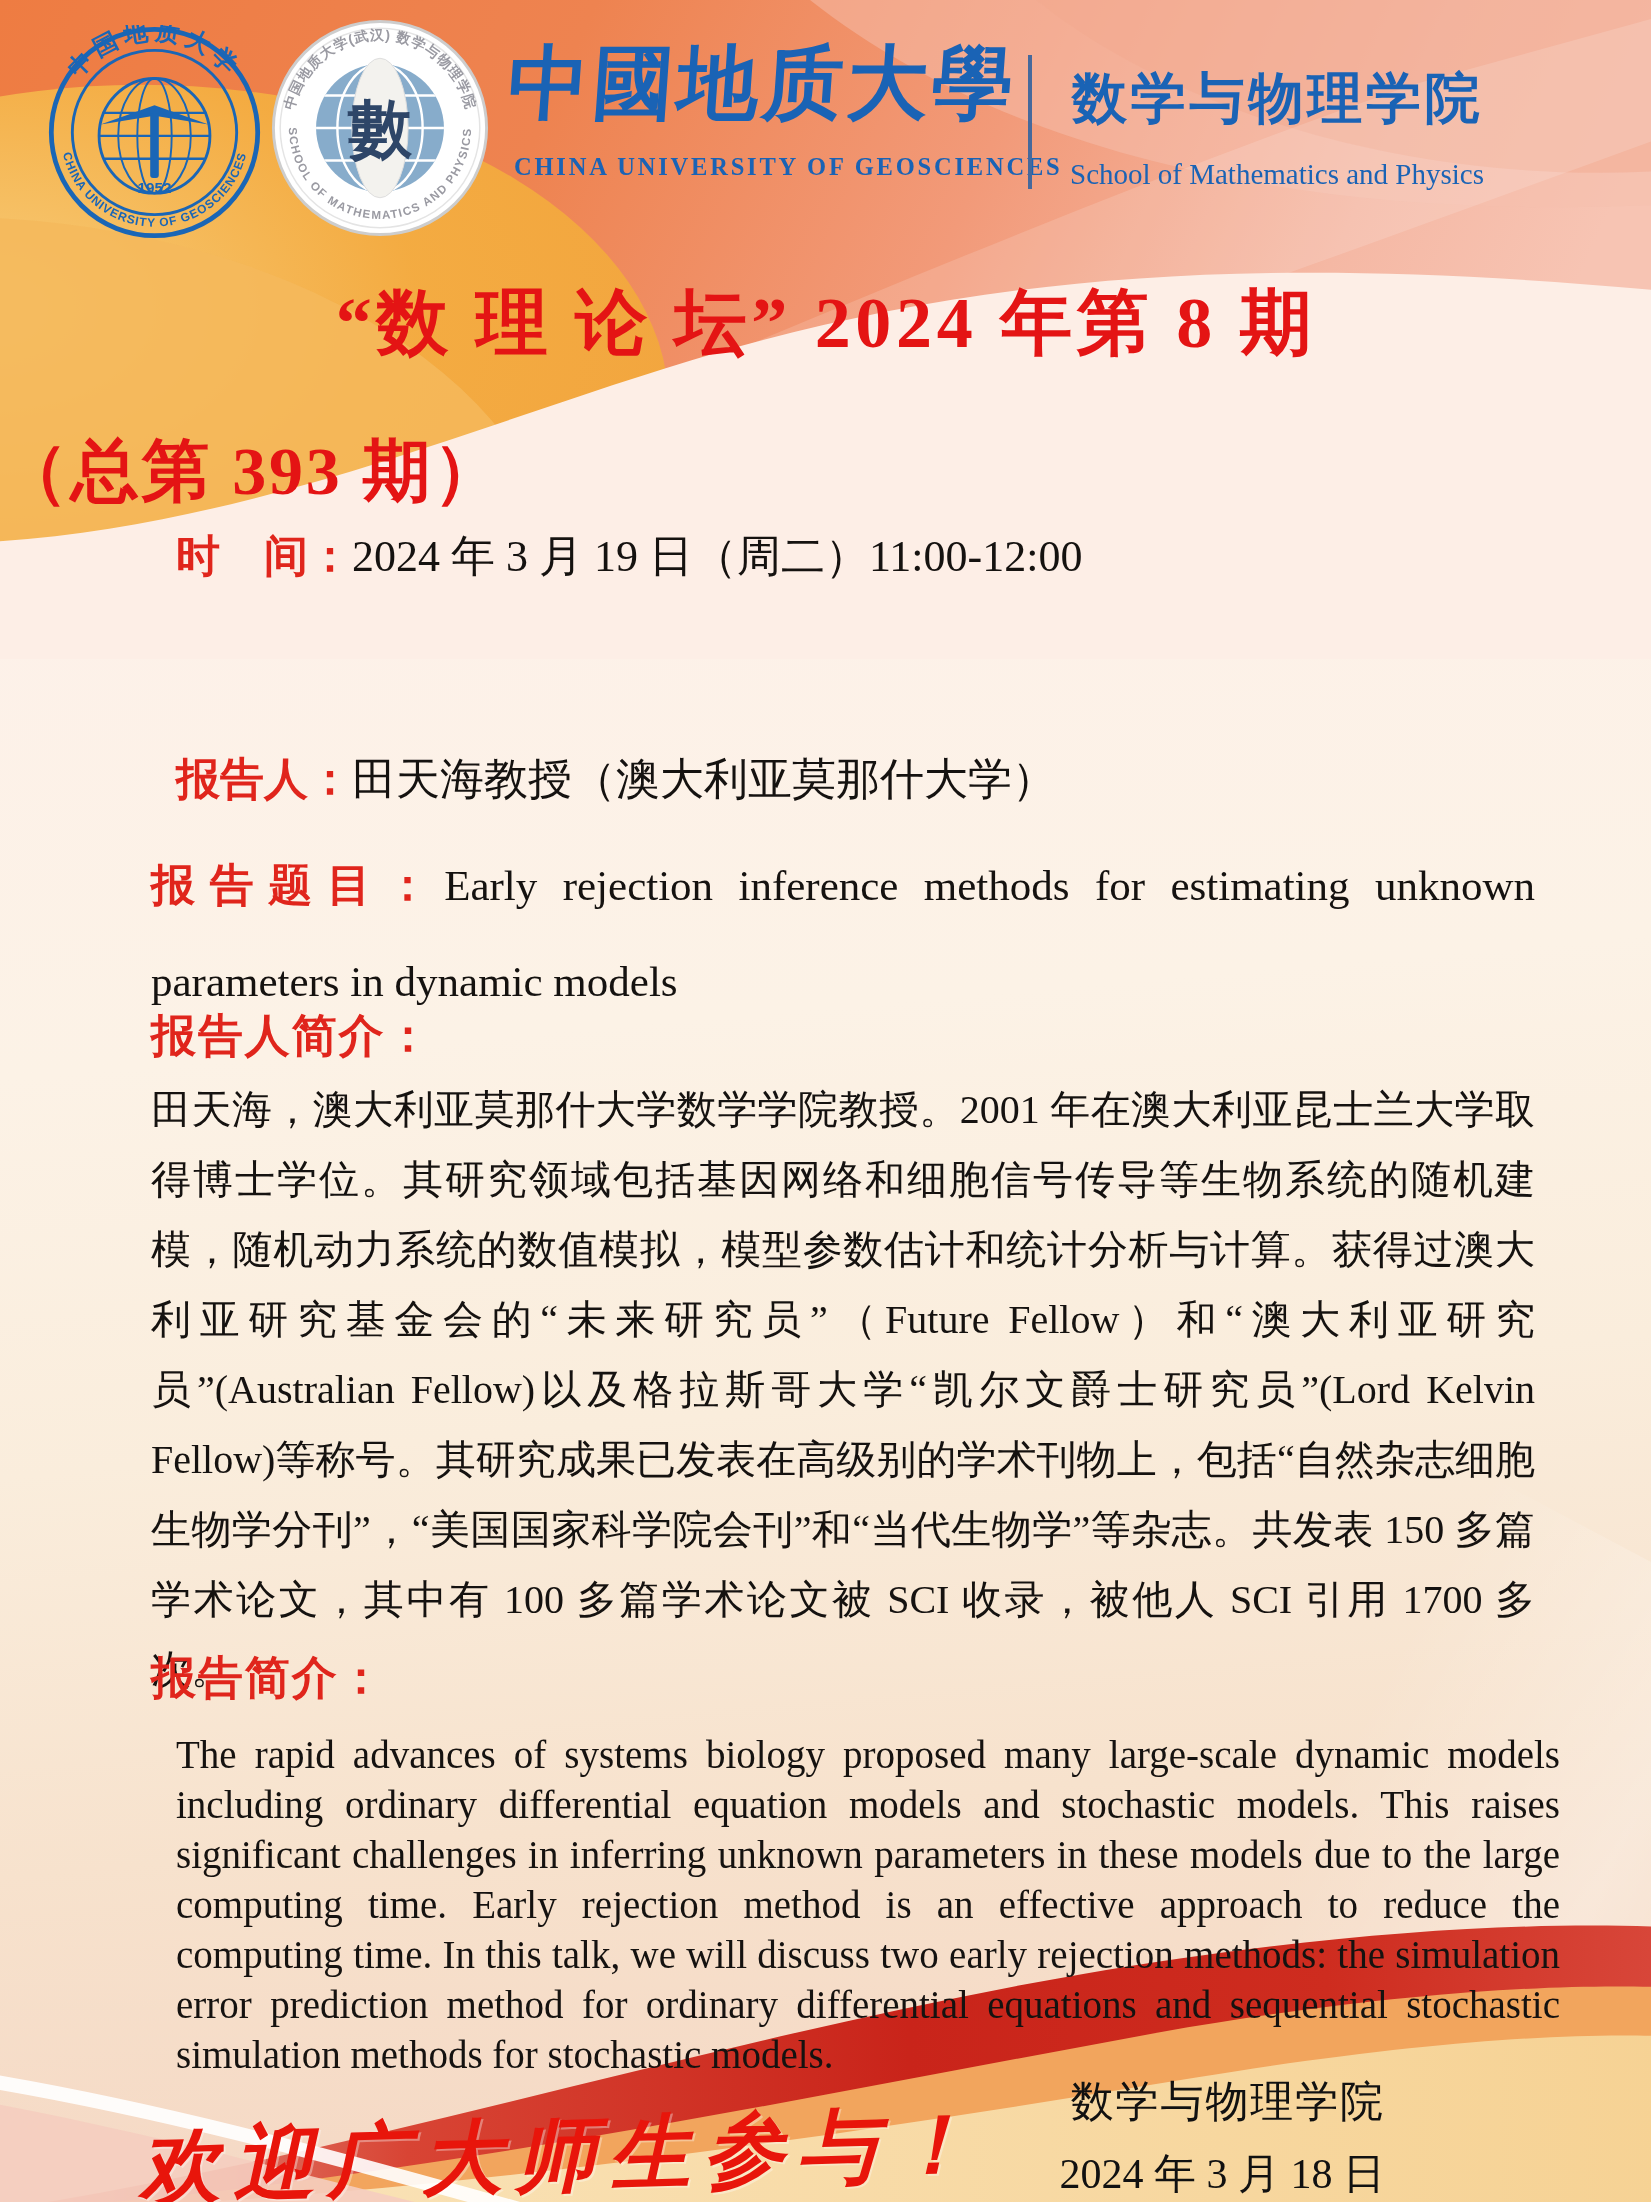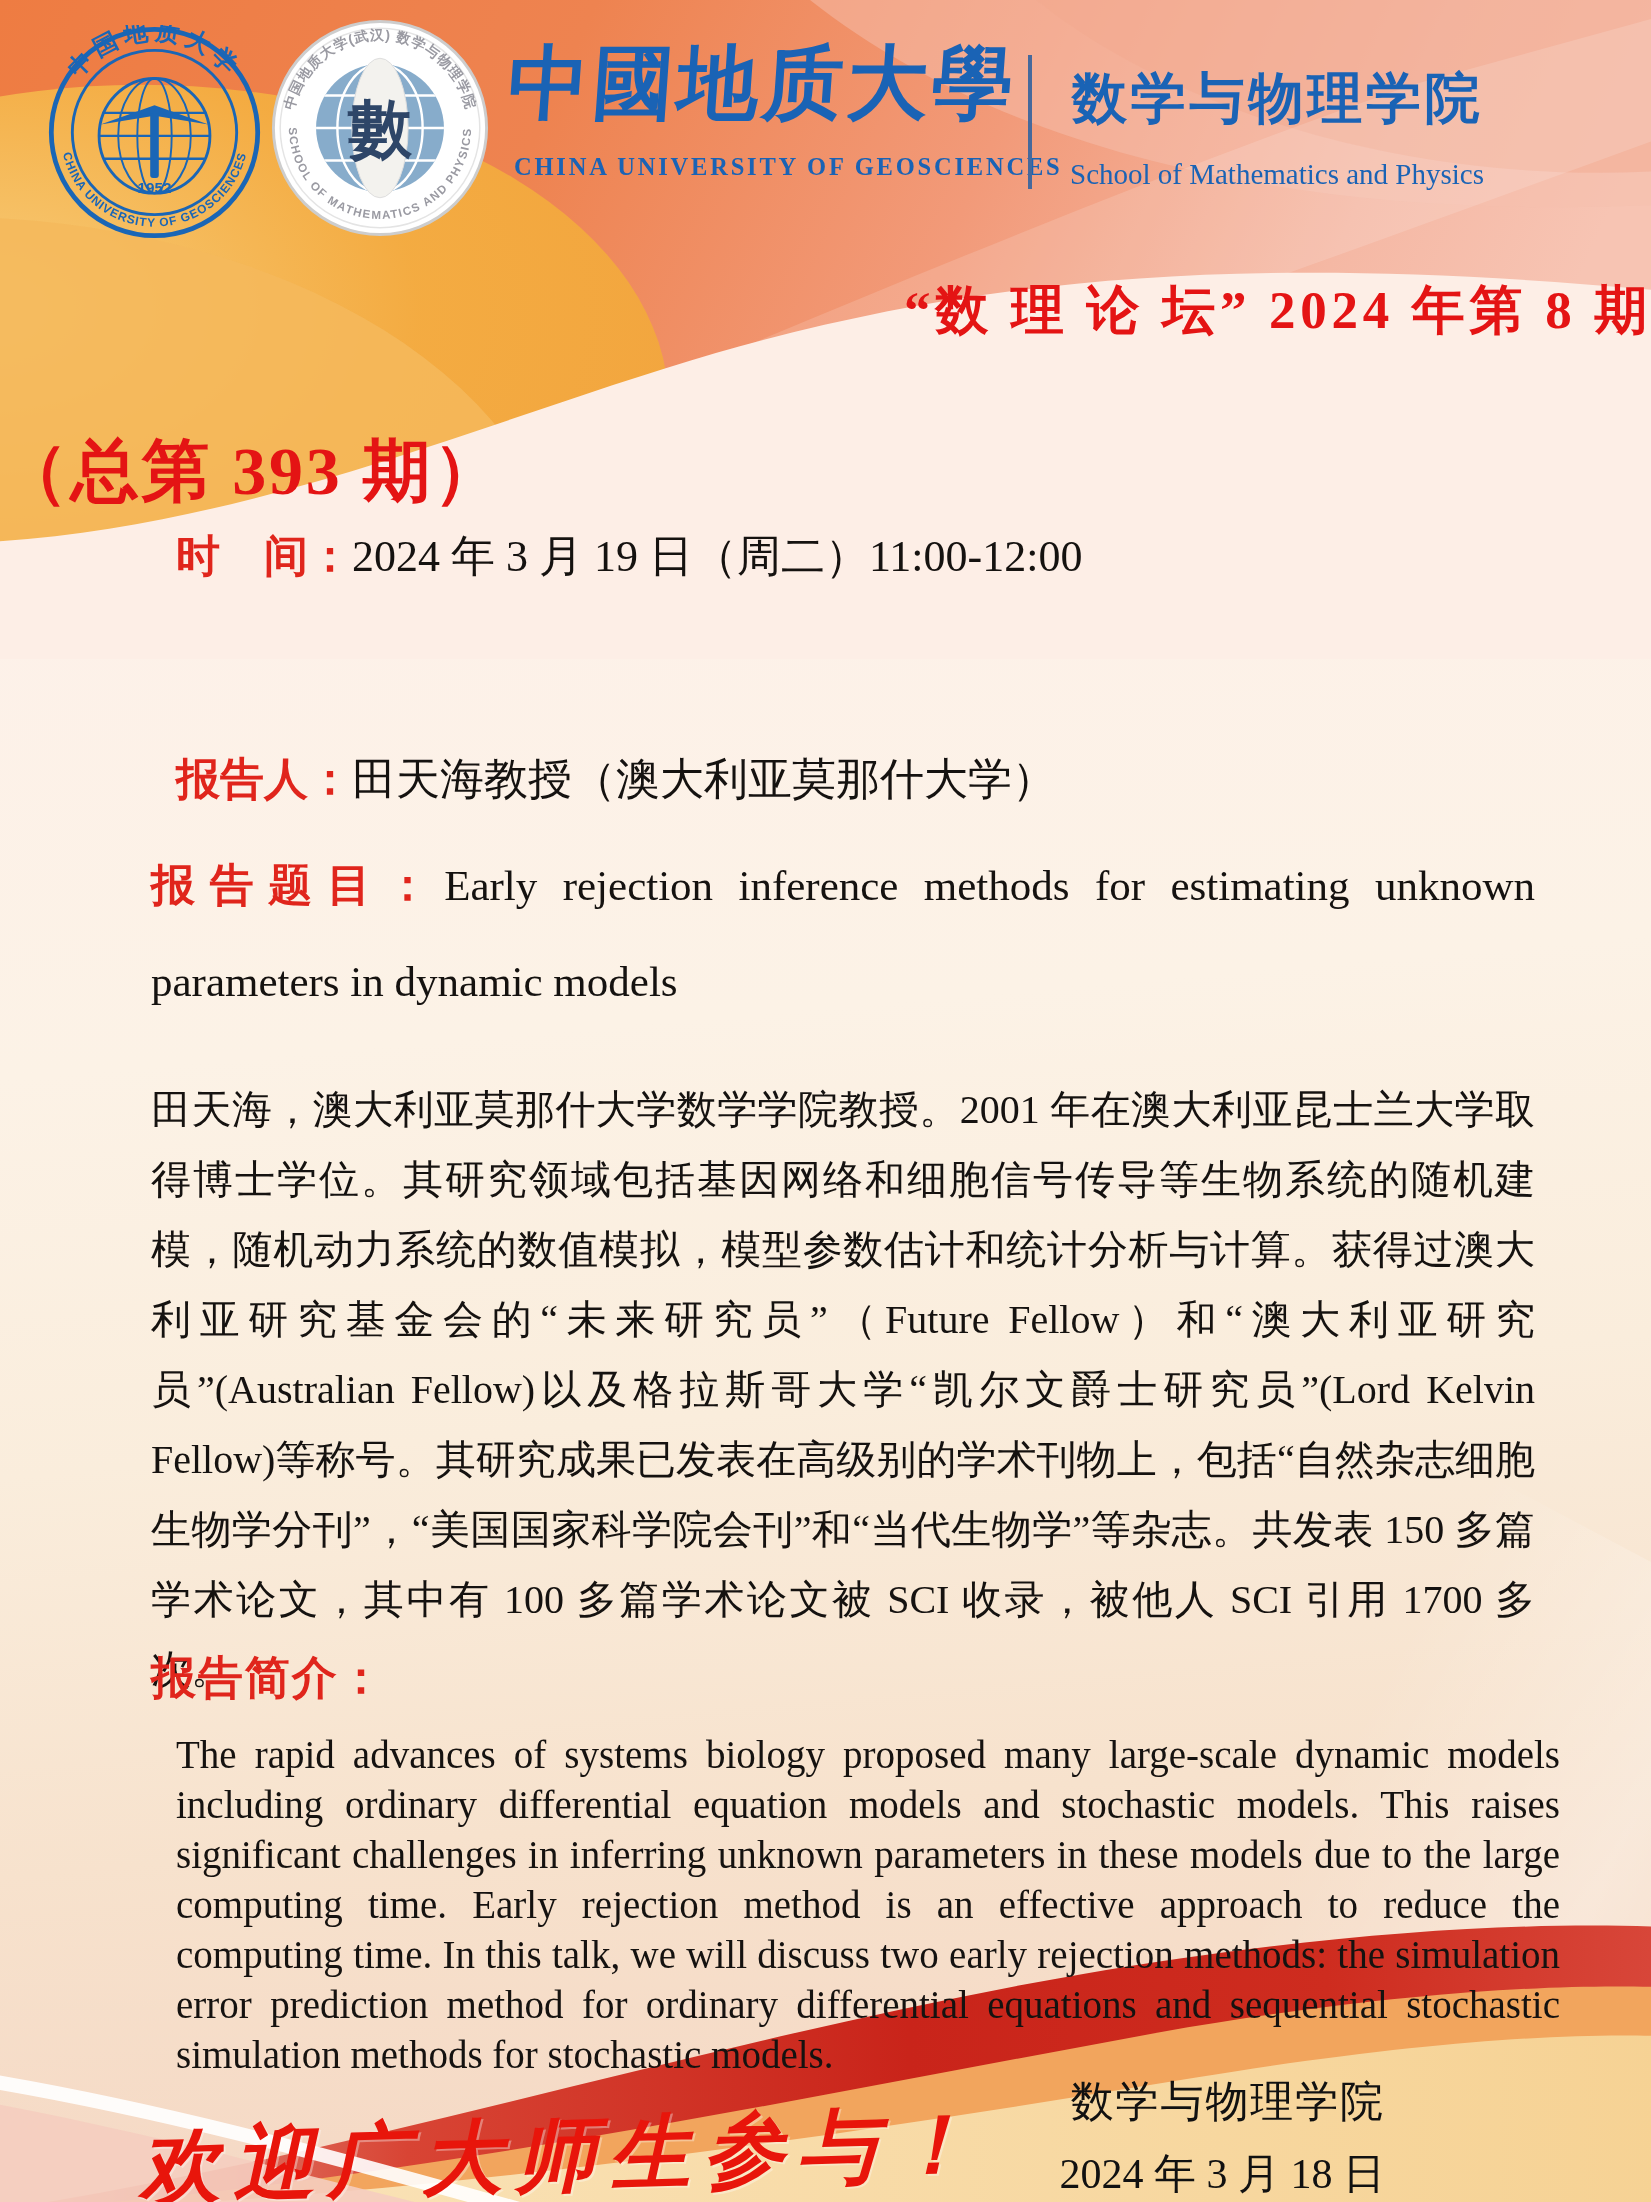--- a/index.html
+++ b/index.html
@@ -25,23 +25,23 @@
     letter-spacing:3.8px;transform:skewX(-4deg);white-space:nowrap;}
   .univ-en{position:absolute;left:514px;top:153px;z-index:3;color:var(--blue);
     font-family:"Liberation Serif","DejaVu Serif",serif;font-weight:700;font-size:24.5px;
     letter-spacing:2.8px;white-space:nowrap;}
   .hdr-divider{position:absolute;left:1028px;top:55px;width:3.8px;height:134px;z-index:3;background:#46699c;}
   .school-cn{position:absolute;left:1072px;top:62px;z-index:3;color:var(--blue);
     font-weight:700;font-size:55px;letter-spacing:3.8px;white-space:nowrap;}
   .school-en{position:absolute;left:1070px;top:158px;z-index:3;color:var(--blue);
     font-family:"Liberation Serif","DejaVu Serif",serif;font-size:29px;white-space:nowrap;}
   
-  .title1{position:absolute;left:0;top:275px;width:100%;z-index:3;text-align:right;margin:0;
+  .title1{position:absolute;left:0;top:275px;width:100%;z-index:3;text-align:center;margin:0;
     color:var(--title-red);font-family:"Liberation Serif","DejaVu Serif",serif;
-    font-weight:700;font-size:53px;letter-spacing:4.7px;}
+    font-weight:700;font-size:72px;letter-spacing:4.7px;}
   .title2{position:absolute;left:0;top:426px;width:100%;z-index:3;text-align:left;margin:0;
     color:var(--title-red);font-family:"Liberation Serif","DejaVu Serif",serif;
     font-weight:700;font-size:68px;letter-spacing:2.8px;}
   
   .info-row{position:absolute;left:176px;width:1375px;z-index:3;white-space:nowrap;}
   .info-label{color:var(--red);font-weight:700;font-size:44px;}
   .info-value{color:var(--ink);font-size:44px;font-family:"Liberation Serif","Liberation Sans",serif;}
   #info-0{top:527px;} #info-1{top:651px;} #info-2{top:750px;}
   
   .talk{position:absolute;left:151px;top:841px;width:1384px;z-index:3;margin:0;
@@ -187,20 +187,21 @@
     <span class="info-label">时　间：</span><span class="info-value">2024 年 3 月 19 日（周二）11:00-12:00</span>
   </div>
   <div class="info-row" id="info-2">
     <span class="info-label">报告人：</span><span class="info-value">田天海教授（澳大利亚莫那什大学）</span>
   </div>
 
   <p class="talk">
     <span class="talk-label">报告题目：</span><span class="talk-text">Early rejection inference methods for estimating unknown parameters in dynamic models</span>
   </p>
 
+  <h3 class="sec-heading" id="bio-heading">报告人简介：</h3>
   <p class="bio-text">田天海，澳大利亚莫那什大学数学学院教授。2001 年在澳大利亚昆士兰大学取得博士学位。其研究领域包括基因网络和细胞信号传导等生物系统的随机建模，随机动力系统的数值模拟，模型参数估计和统计分析与计算。获得过澳大利亚研究基金会的“未来研究员”（Future Fellow）和“澳大利亚研究员”(Australian Fellow)以及格拉斯哥大学“凯尔文爵士研究员”(Lord Kelvin Fellow)等称号。其研究成果已发表在高级别的学术刊物上，包括“自然杂志细胞生物学分刊”，“美国国家科学院会刊”和“当代生物学”等杂志。共发表 150 多篇学术论文，其中有 100 多篇学术论文被 SCI 收录，被他人 SCI 引用 1700 多次。</p>
 
   <h3 class="sec-heading" id="abs-heading">报告简介：</h3>
   <p class="abs-text">The rapid advances of systems biology proposed many large-scale dynamic models including ordinary differential equation models and stochastic models. This raises significant challenges in inferring unknown parameters in these models due to the large computing time. Early rejection method is an effective approach to reduce the computing time. In this talk, we will discuss two early rejection methods: the simulation error prediction method for ordinary differential equations and sequential stochastic simulation methods for stochastic models.</p>
 
   <div class="welcome">欢迎广大师生参与！</div>
   <div class="footer-right">
     <div class="footer-org">数学与物理学院</div>
     <div class="footer-date">2024 年 3 月 18 日</div>
   </div>

